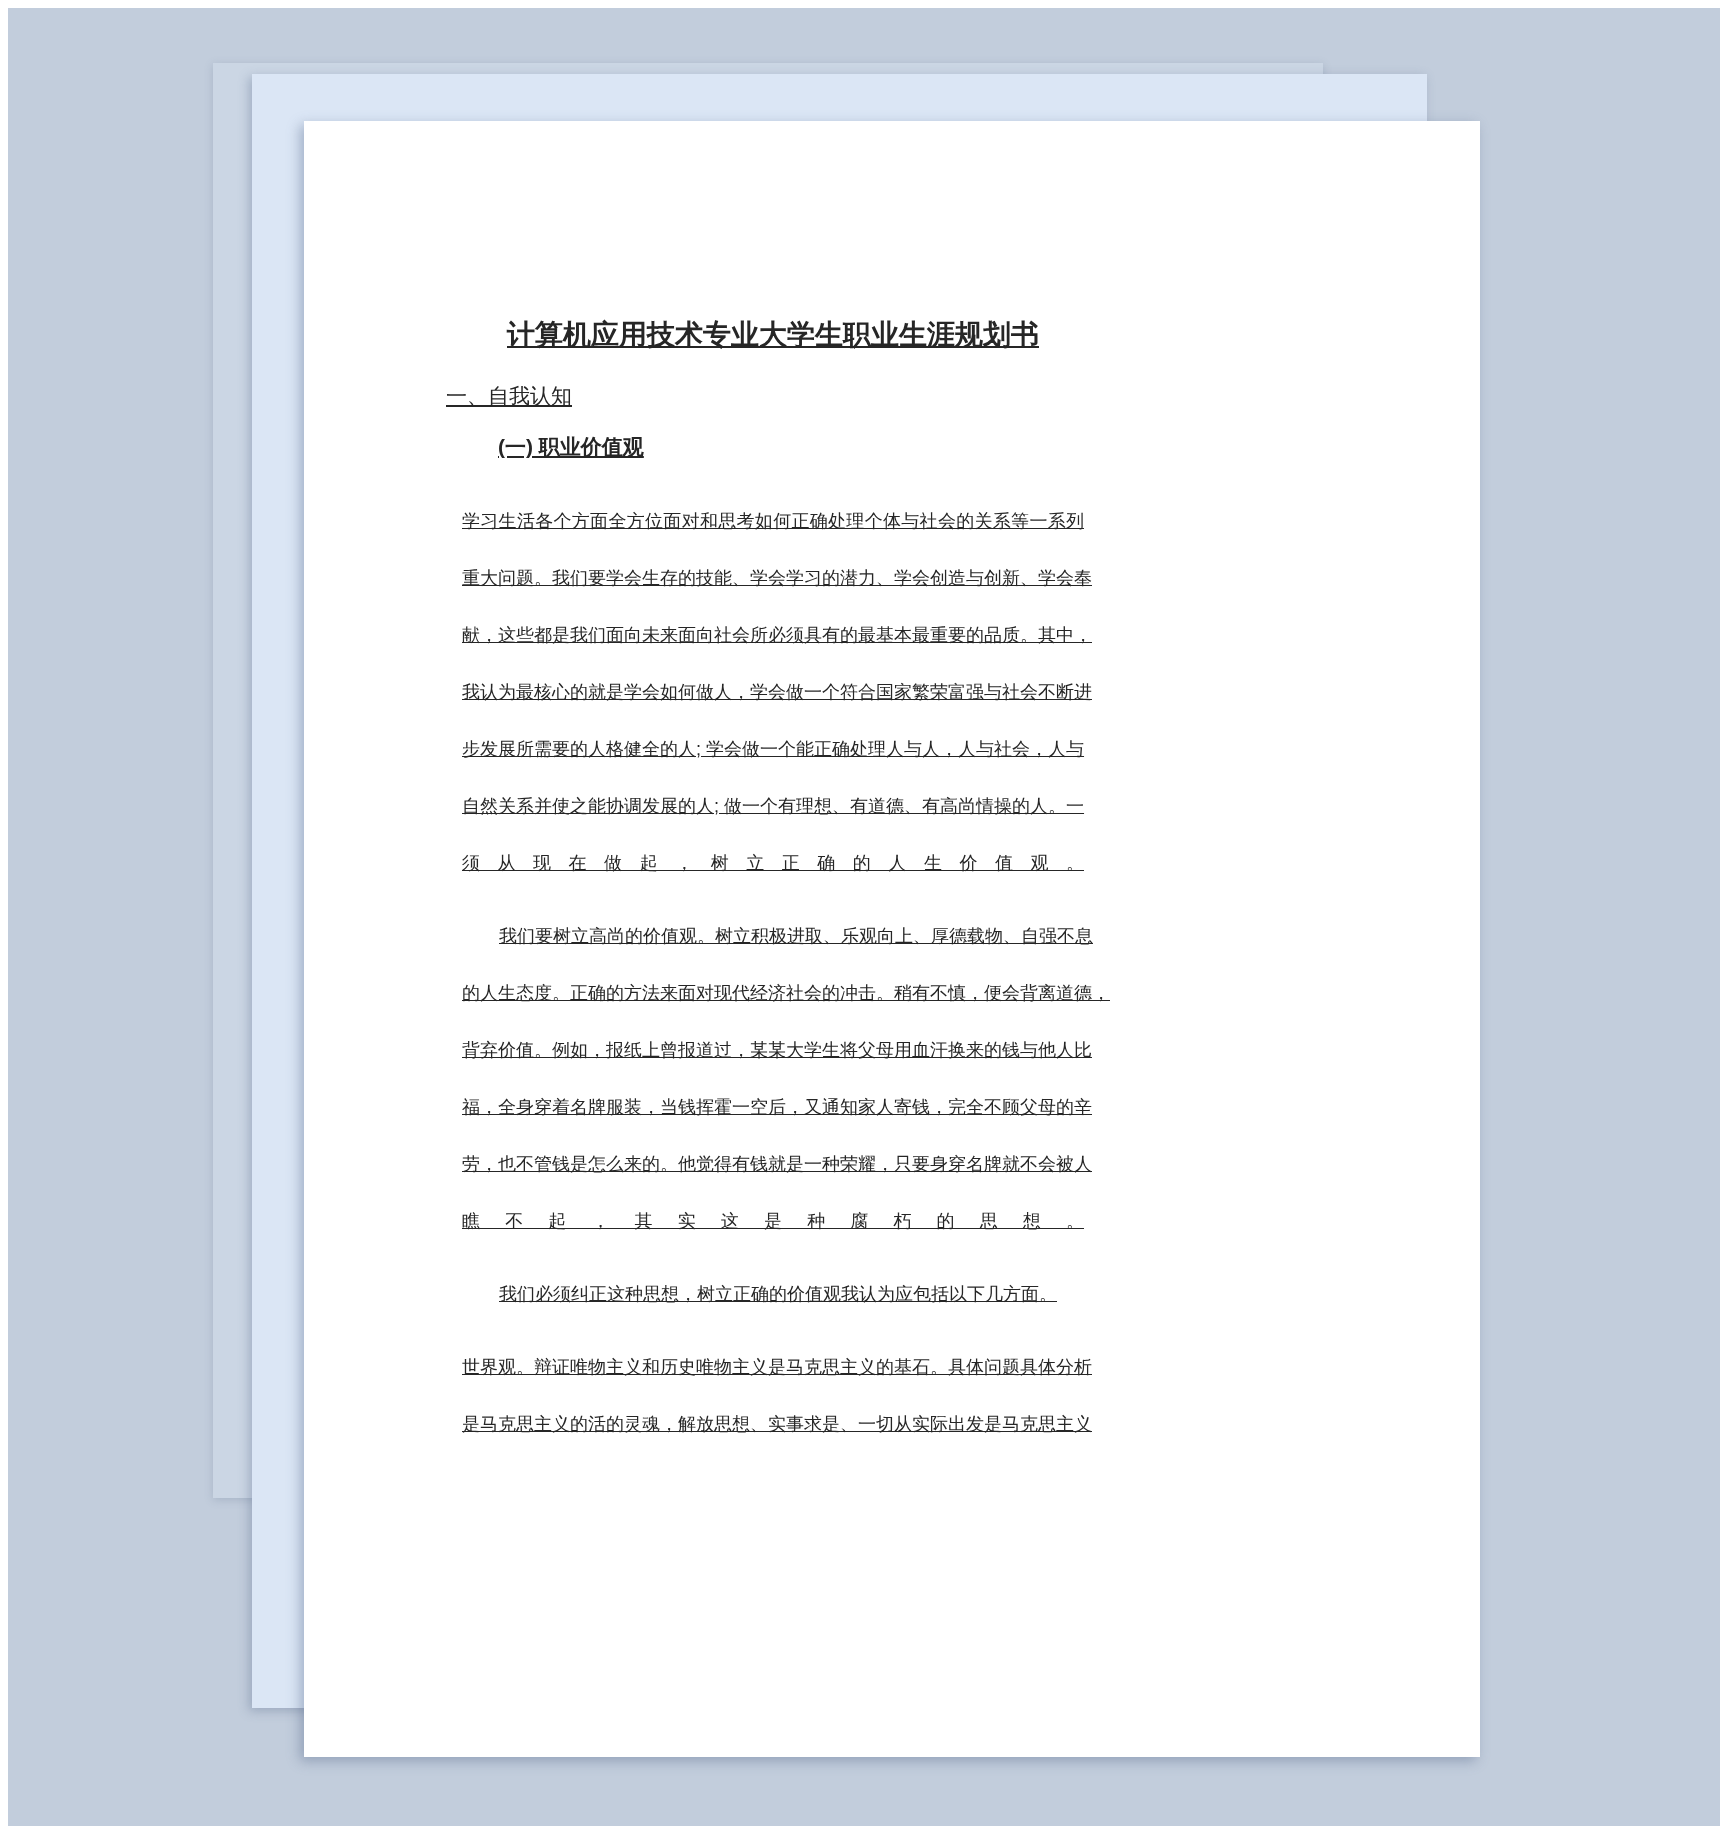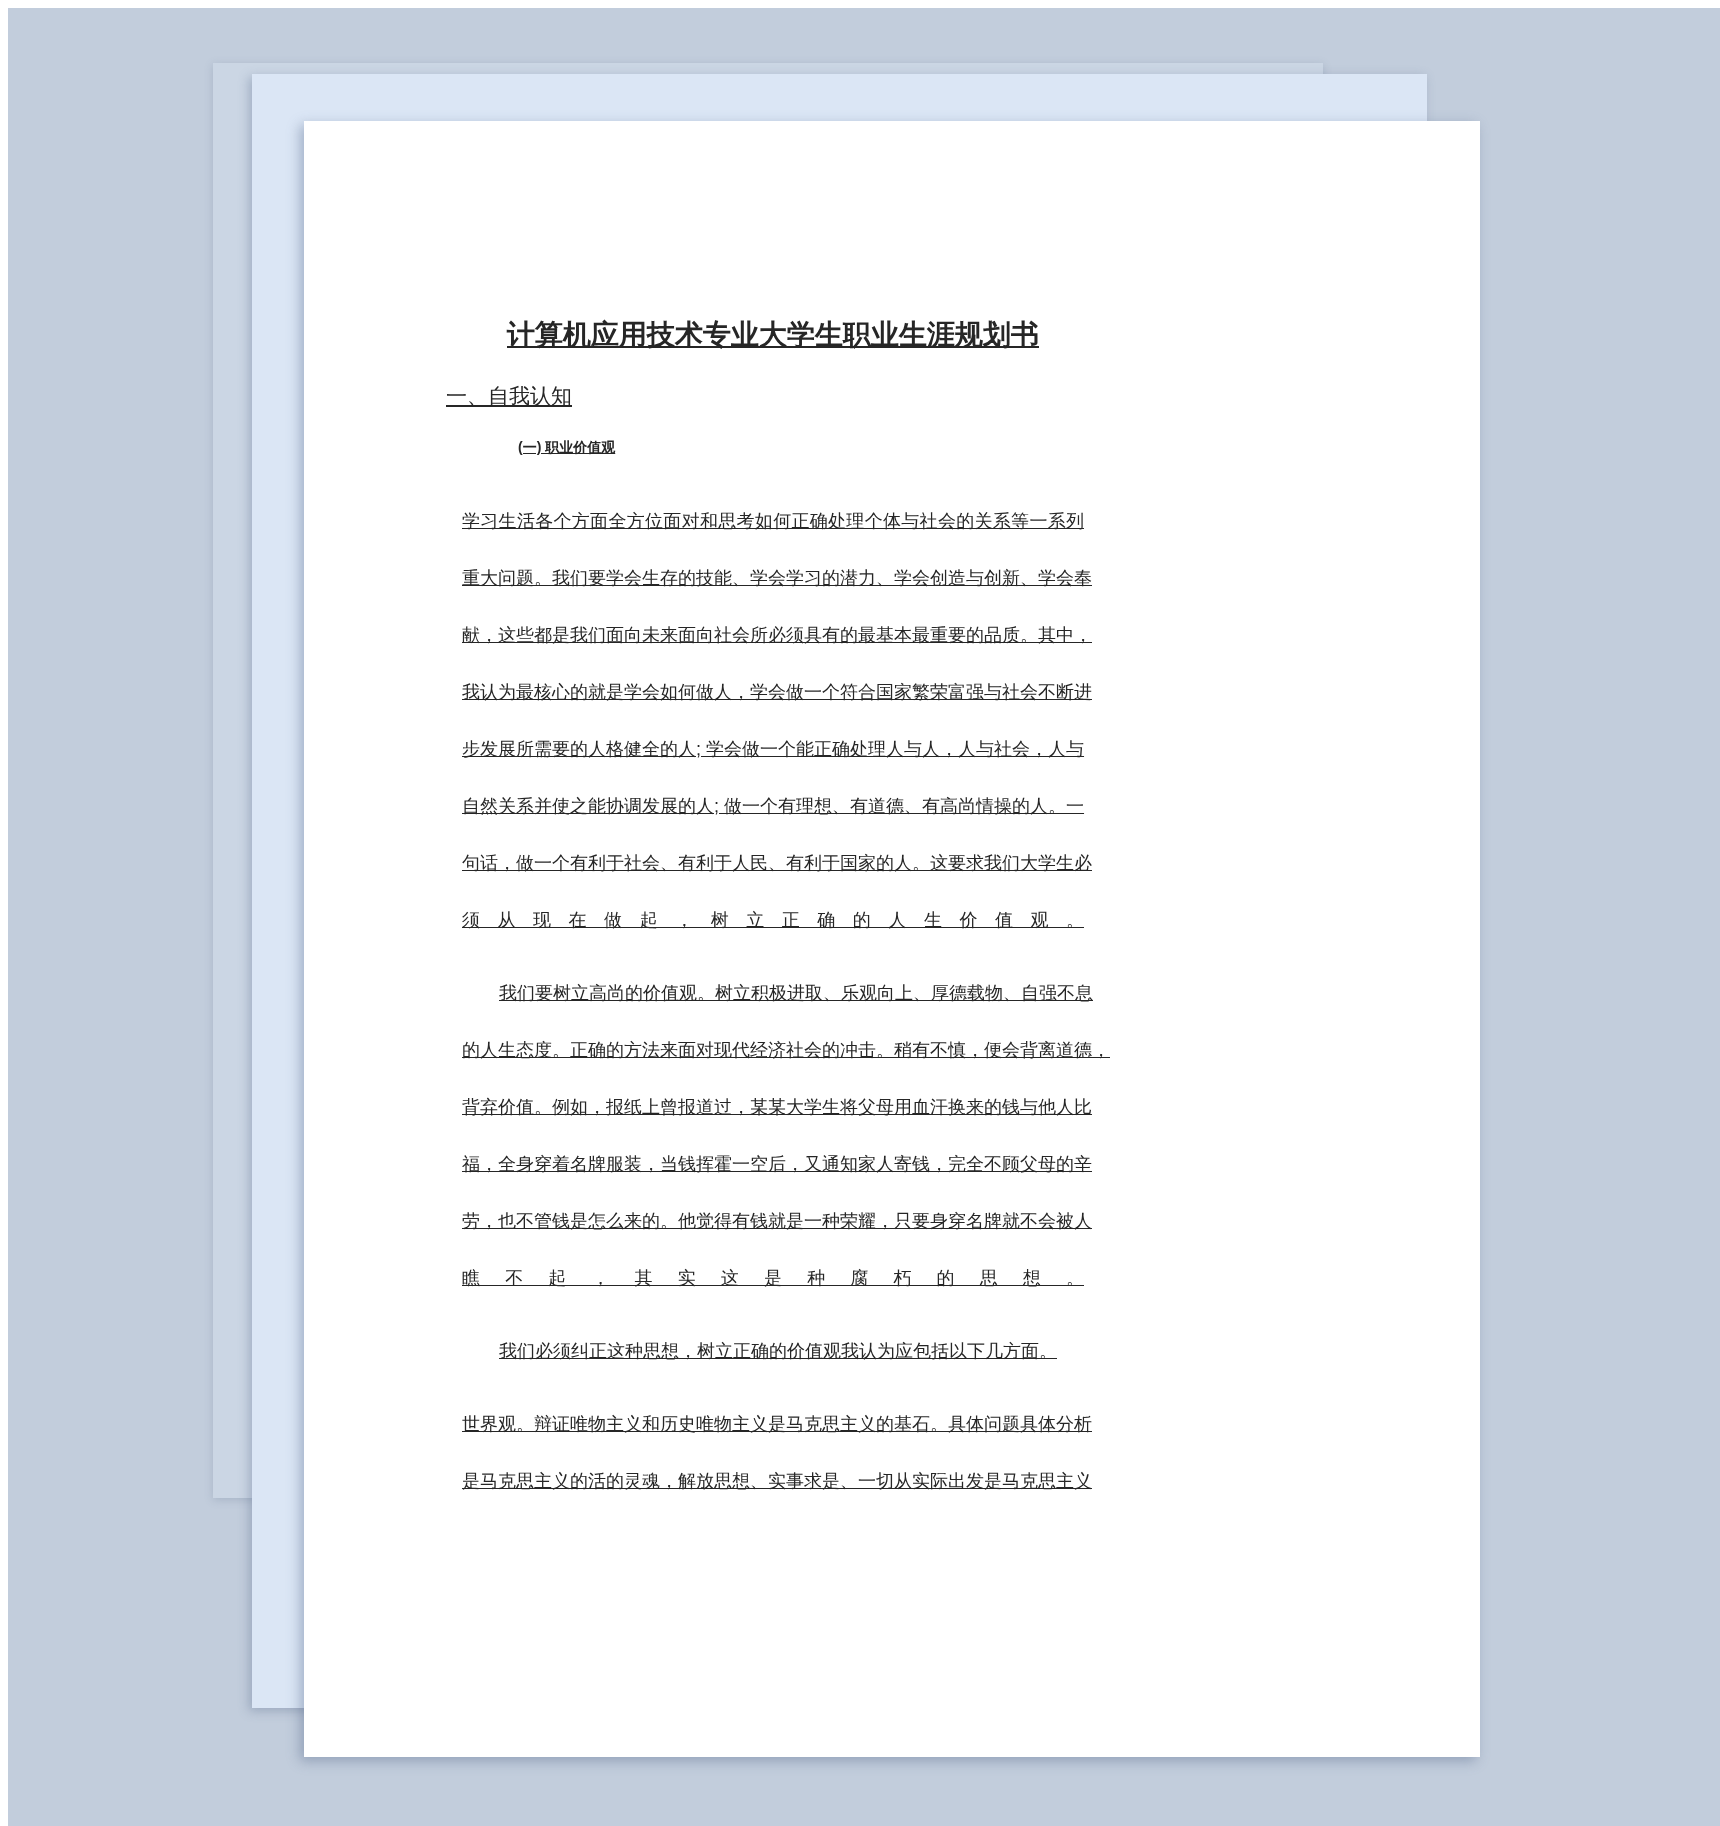--- a/index.html
+++ b/index.html
@@ -51,22 +51,22 @@
   .doc-subtitle {
     position: absolute;
     top: 252px; left: 0;
     width: 670px;
     font-size: 21px;
     line-height: 30px;
     white-space: nowrap;
   }
   .doc-heading {
     position: absolute;
-    top: 303px; left: 72px;
-    font-size: 14px;
+    top: 303px; left: 52px;
+    font-size: 21px;
     font-weight: bold;
     line-height: 30px;
     white-space: nowrap;
   }
   .body-text {
     position: absolute;
     top: 348px; left: 0;
     width: 670px;
     font-size: 18px;
   }
@@ -99,21 +99,20 @@
       <div class="doc-subtitle">一、自我认知</div>
       <div class="doc-heading">(一) 职业价值观</div>
       <div class="body-text" id="body-text">
           <div>
             <div class="line">学习生活各个方面全方位面对和思考如何正确处理个体与社会的关系等一系列</div>
             <div class="line">重大问题。我们要学会生存的技能、学会学习的潜力、学会创造与创新、学会奉</div>
             <div class="line">献，这些都是我们面向未来面向社会所必须具有的最基本最重要的品质。其中，</div>
             <div class="line">我认为最核心的就是学会如何做人，学会做一个符合国家繁荣富强与社会不断进</div>
             <div class="line">步发展所需要的人格健全的人; 学会做一个能正确处理人与人，人与社会，人与</div>
             <div class="line">自然关系并使之能协调发展的人; 做一个有理想、有道德、有高尚情操的人。一</div>
-            <div class="line">句话，做一个有利于社会、有利于人民、有利于国家的人。这要求我们大学生必</div>
             <div class="line">须从现在做起，树立正确的人生价值观。</div>
           </div>
           <div>
             <div class="line indent">我们要树立高尚的价值观。树立积极进取、乐观向上、厚德载物、自强不息</div>
             <div class="line">的人生态度。正确的方法来面对现代经济社会的冲击。稍有不慎，便会背离道德，</div>
             <div class="line">背弃价值。例如，报纸上曾报道过，某某大学生将父母用血汗换来的钱与他人比</div>
             <div class="line">福，全身穿着名牌服装，当钱挥霍一空后，又通知家人寄钱，完全不顾父母的辛</div>
             <div class="line">劳，也不管钱是怎么来的。他觉得有钱就是一种荣耀，只要身穿名牌就不会被人</div>
             <div class="line">瞧不起，其实这是种腐朽的思想。</div>
           </div>

